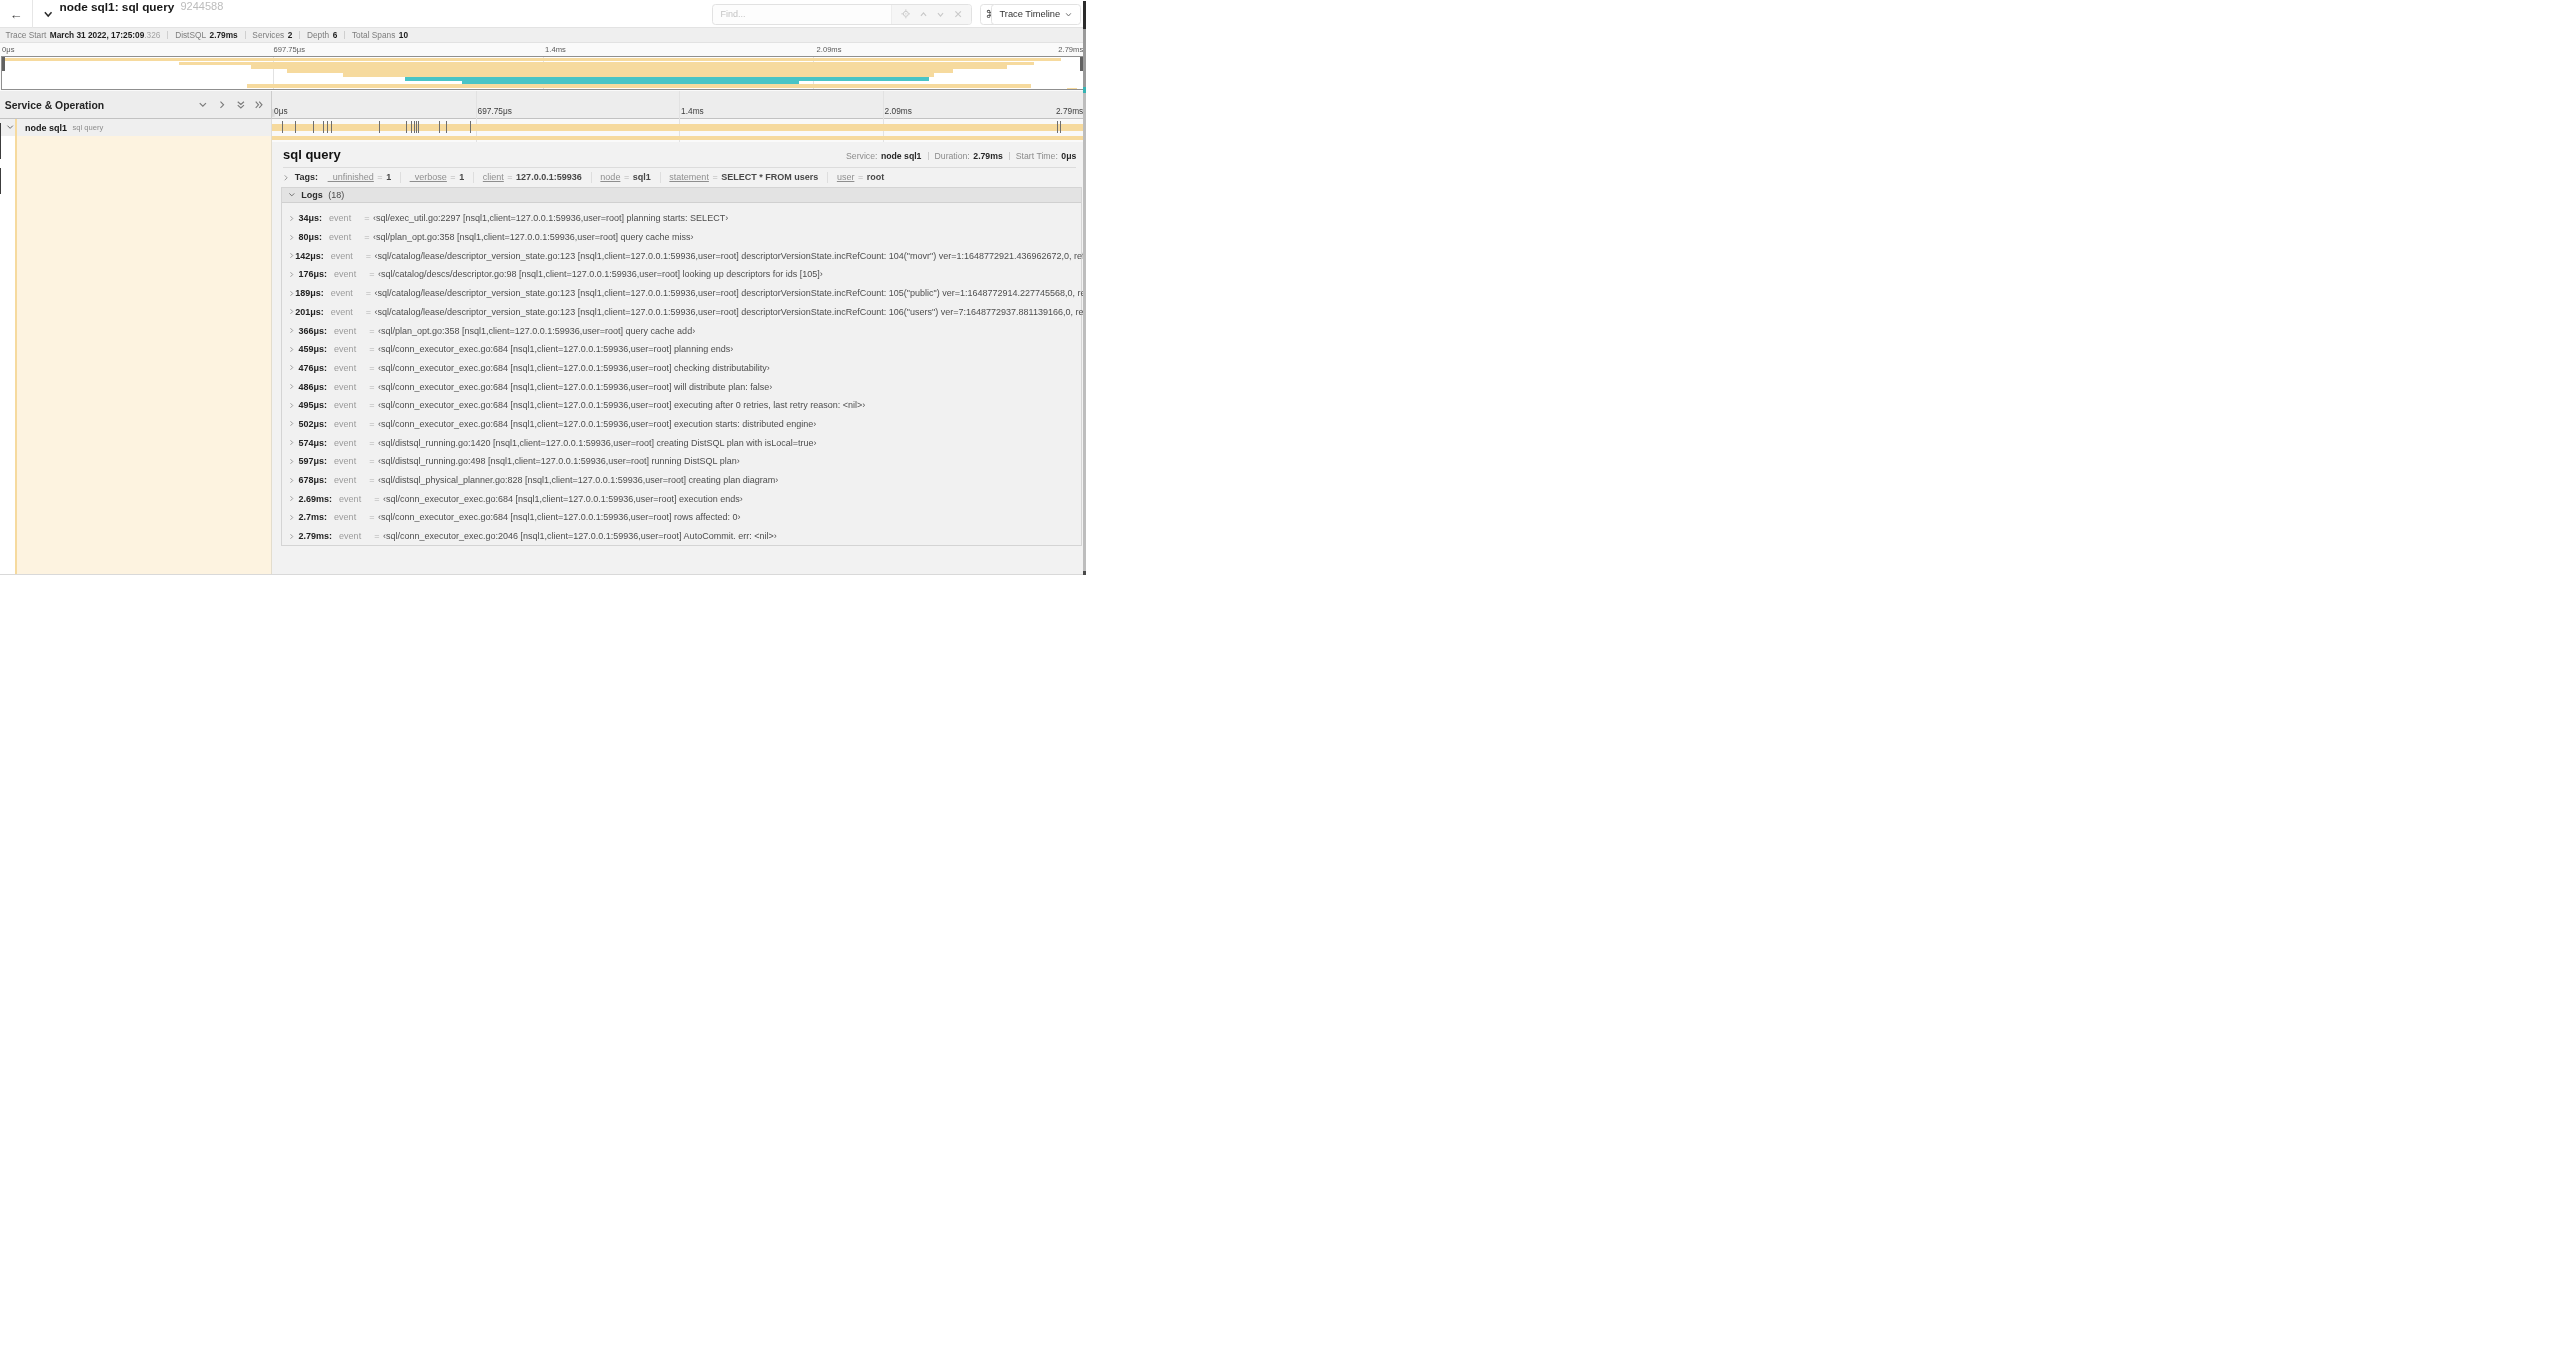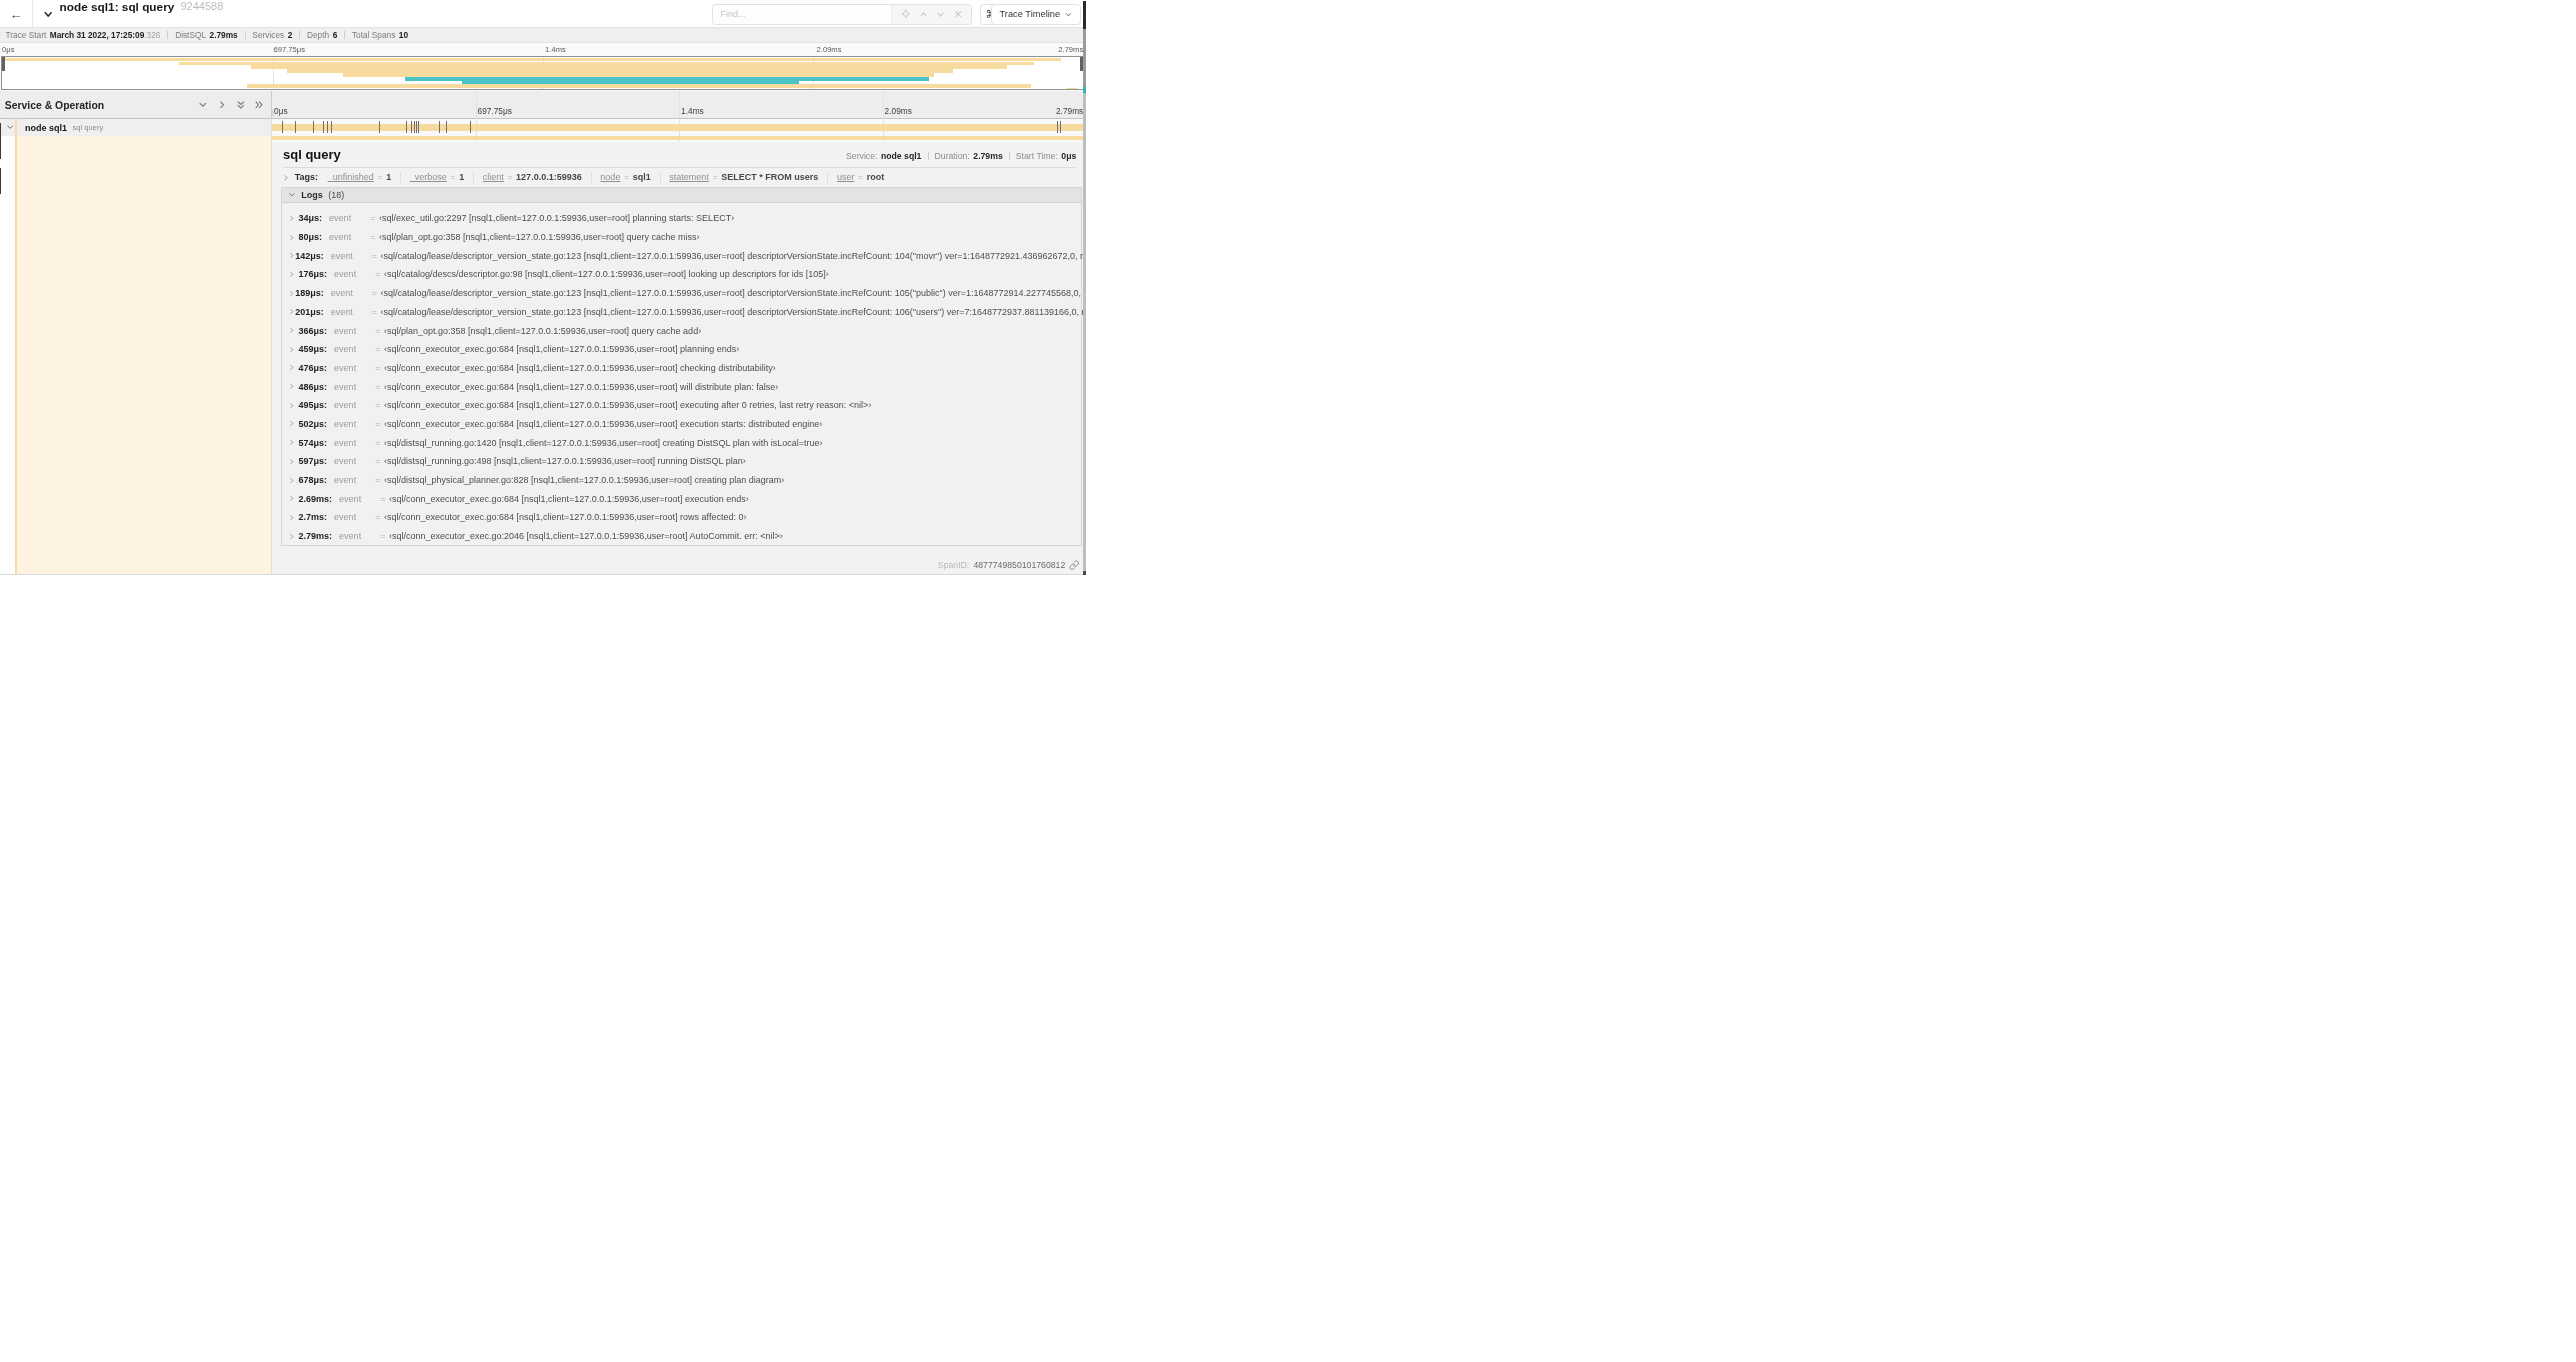--- a/index.html
+++ b/index.html
@@ -104,21 +104,21 @@
   .logs-box { margin:4.2px 4.2px 0 9px; border:0.7px solid #d4d4d4; background:#f1f1f1; }
   .logs-head { height:15.2px; background:#e3e3e3; border-bottom:0.7px solid #d0d0d0; display:flex;
                align-items:center; padding-left:6.2px; gap:5.5px; cursor:pointer; }
   .logs-label { font-size:9px; font-weight:bold; color:#2c2c2c; }
   .logs-count { font-size:9px; color:#4a4a4a; }
   .logs-list { padding-top:6px; }
   .log-row { height:18.7px; display:flex; align-items:center; padding-left:6.2px; white-space:nowrap;
              font-size:9px; cursor:pointer; }
   .log-chev { width:10.4px; display:flex; align-items:center; }
   .log-time { font-weight:bold; color:#232323; margin-right:7px; }
-  .log-key { color:#9b9b9b; margin-right:19px; }
+  .log-key { color:#9b9b9b; margin-right:13px; }
   .log-eq { color:#b3b3b3; margin-right:3.5px; }
   .log-val { color:#4e4e4e; }
   .logs-foot { font-size:7.6px; color:#a3a3a3; padding:4.8px 0 4.2px 7px; }
   .spanid-row { position:absolute; left:0; right:0; bottom:1.4px; height:17.3px; display:flex;
                 align-items:center; justify-content:flex-end; padding-right:6.2px; gap:4.2px; font-size:8.7px; }
   .spanid-label { color:#b8b8b8; }
   .spanid-val { color:#6b6b6b; }
   .spanid-link { display:flex; align-items:center; cursor:pointer; }
 
   
@@ -591,30 +591,20 @@
                     <path d="M5 2.5 L9.5 7 L5 11.5"></path>
                   </svg>
                 </span>
                 <span class="log-time">2.79ms:</span>
                 <span class="log-key">event</span>
                 <span class="log-eq">=</span>
                 <span class="log-val">‹sql/conn_executor_exec.go:2046 [nsql1,client=127.0.0.1:59936,user=root] AutoCommit. err: &lt;nil&gt;›</span>
               </div>
             </div>
         </div>
-        <div class="spanid-row">
-          <span class="spanid-label">SpanID:</span>
-          <span class="spanid-val">4877749850101760812</span>
-          <span class="spanid-link">
-            <svg width="10.4" height="10.4" viewBox="0 0 24 24" fill="none" stroke="#8a8a8a" stroke-width="2.2" stroke-linecap="round">
-                <path d="M10 13a5 5 0 0 0 7.54.54l3-3a5 5 0 0 0-7.07-7.07l-1.72 1.71"></path>
-              <path d="M14 11a5 5 0 0 0-7.54-.54l-3 3a5 5 0 0 0 7.07 7.07l1.71-1.71"></path>
-              </svg>
-          </span>
-        </div>
       </div>
     </div>
   </div>
 
   <div class="edge-dash" style="top:123px;height:36px"></div>
   <div class="edge-dash" style="top:168px;height:26px"></div>
   <div class="page-bottom"></div>
   <div class="right-strip">
     <div class="rs-seg" style="top:1.4px;height:28px;background:#2b2b2b"></div>
     <div class="rs-seg" style="top:29px;height:58px;background:#9a9a9a"></div>

